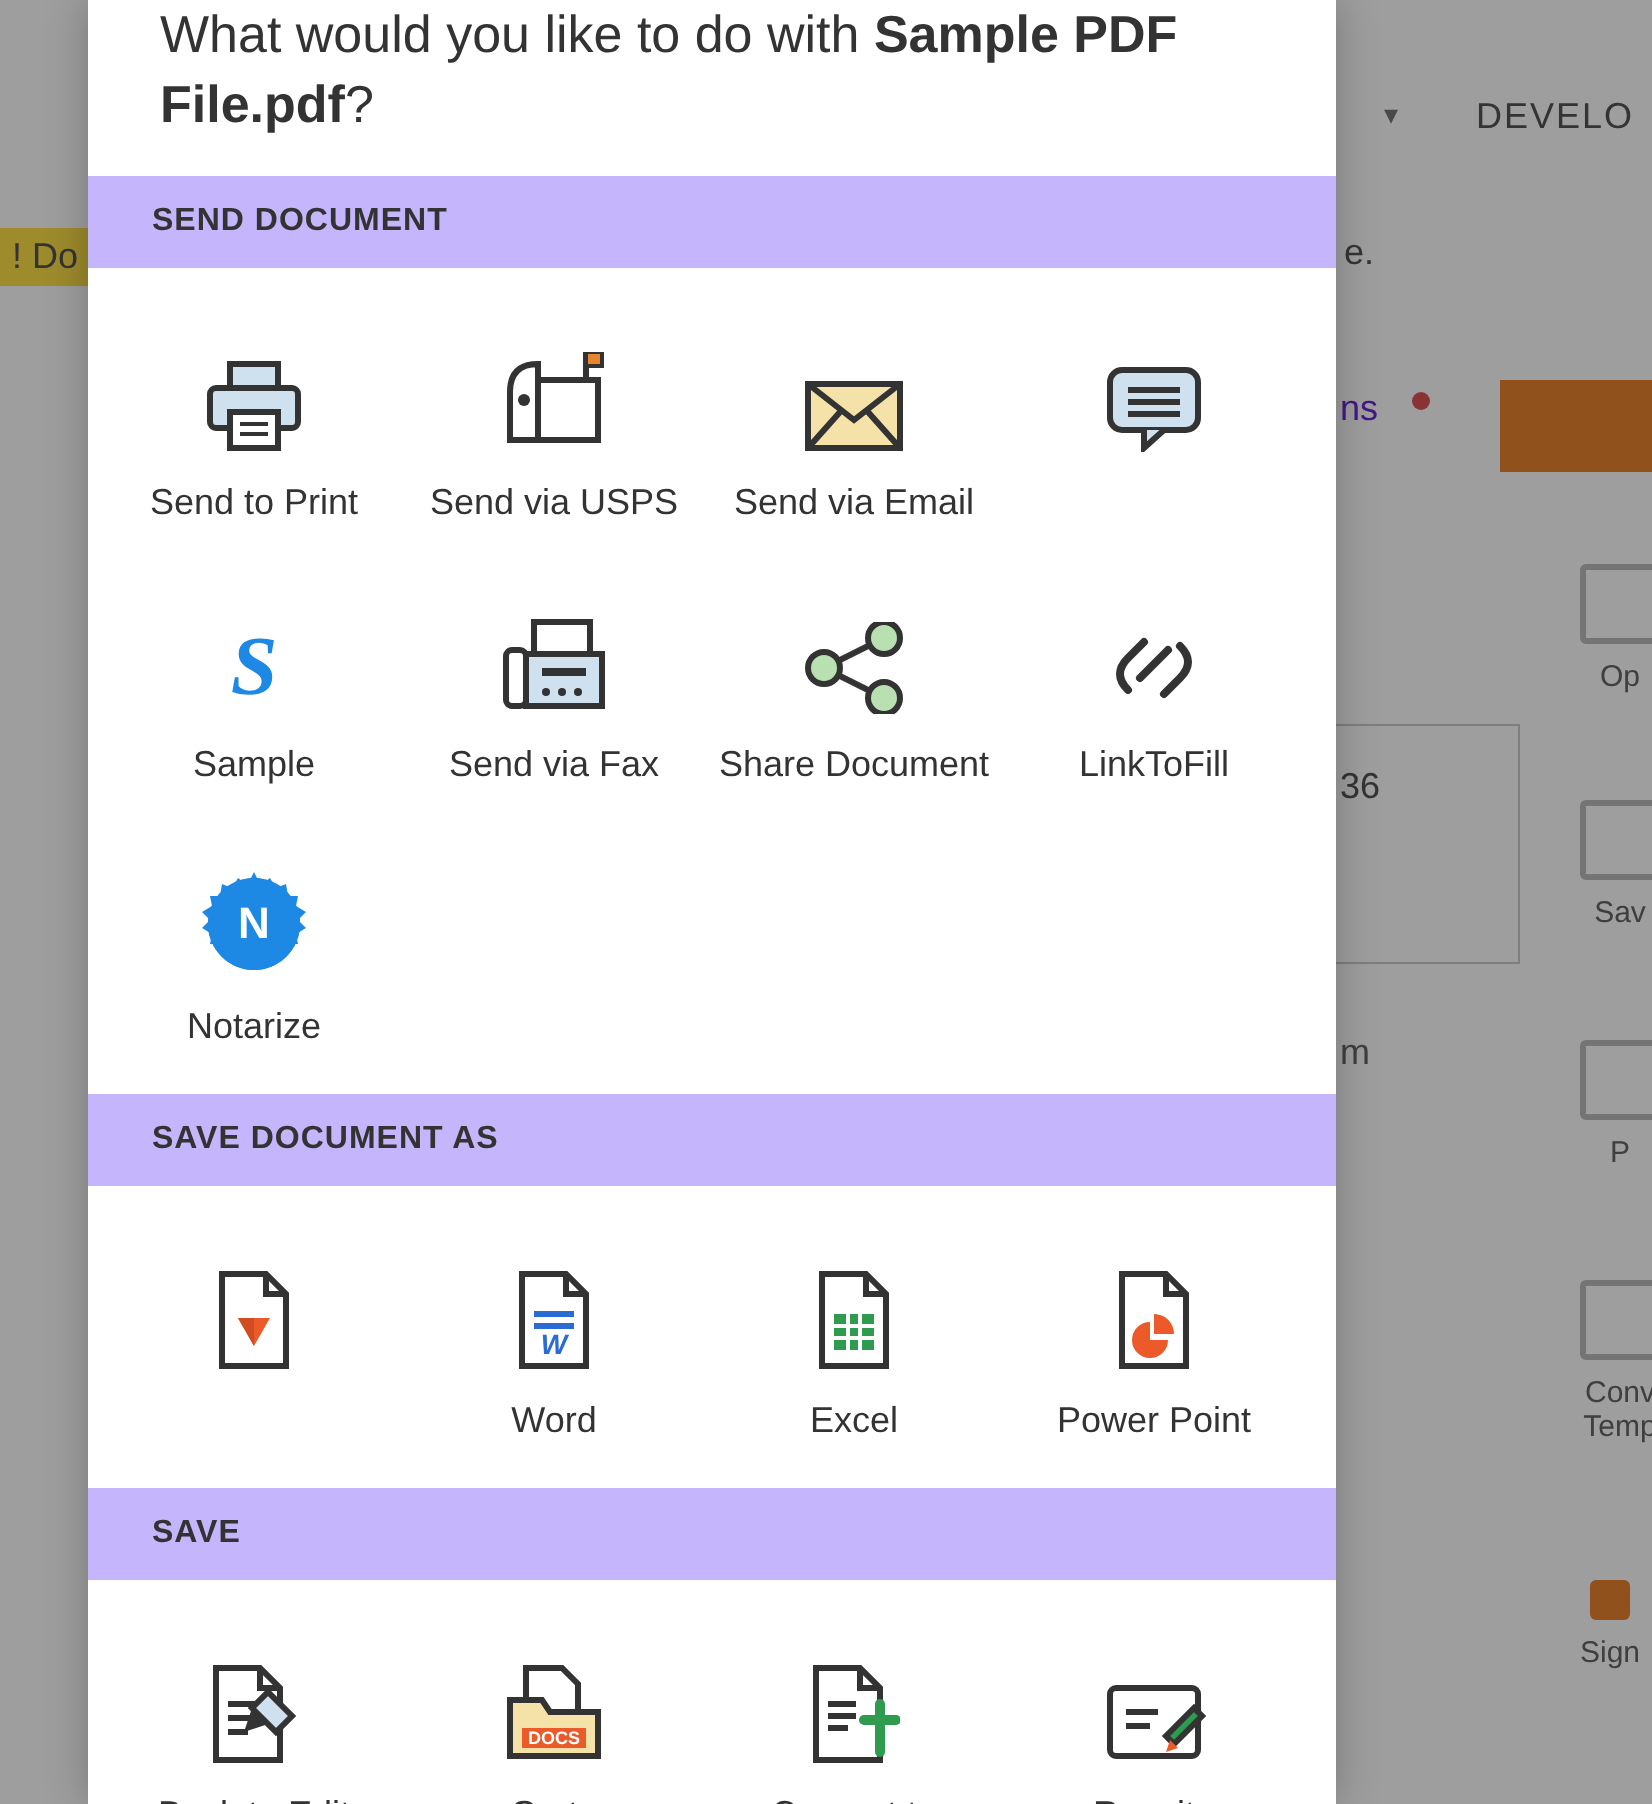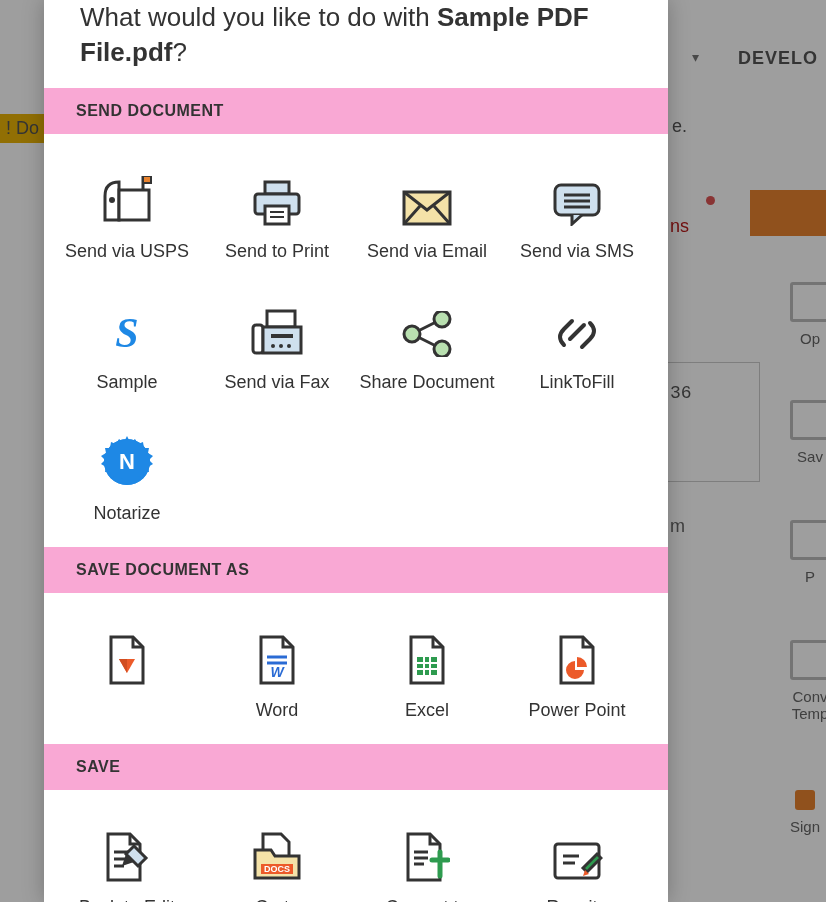--- a/index.html
+++ b/index.html
@@ -15,27 +15,27 @@
     position: absolute;
     inset: 0;
     background: rgba(0,0,0,0.38);
   }
   .bg-layer {
     position: absolute;
     inset: 0;
     color: #6b6b6b;
     font-size: 18px;
   }
-  .bg-top { position:absolute; top:48px; left:738px; font-weight:700; color:#555; letter-spacing:1px; }
+  .bg-top { position:absolute; top:48px; left:738px; font-weight:400; color:#555; letter-spacing:1px; }
   .bg-caret { position:absolute; top:49px; left:692px; color:#777; font-size:14px; }
-  .bg-dowload { position:absolute; top:114px; left:0; color:#555; background:#eab308; padding:4px 6px; }
+  .bg-dowload { position:absolute; top:114px; left:0; color:#555; background:#fde047; padding:4px 6px; }
   .bg-orange { position:absolute; top:190px; left:750px; width:80px; height:46px; background:#e8832f; }
   .bg-sidebaritem { position:absolute; left:790px; text-align:center; color:#666; font-size:15px; }
   .bg-sidebaritem .ico { width:40px; height:40px; border:3px solid #bbb; border-radius:3px; margin:0 auto 8px; background:#fff; }
-  .bg-36 { position:absolute; top:383px; left:670px; color:#555;font-family:Liberation Mono, monospace; }
+  .bg-36 { position:absolute; top:383px; left:670px; color:#555; }
   .bg-box { position:absolute; top:362px; left:640px; width:120px; height:120px; border:1px solid #ccc; }
   .bg-m1 { position:absolute; top:516px; left:670px; color:#666; }
   .bg-m2 { position:absolute; top:646px; left:632px; color:#666; }
 
   .modal {
     position: absolute;
     left: 44px;
     top: 0;
     width: 624px;
     height: 902px;
@@ -47,21 +47,21 @@
   .modal-title {
     padding: 0 36px 18px 36px;
     font-size: 26px;
     font-weight: 400;
     color: #333;
     line-height: 1.35;
   }
   .modal-title b { font-weight: 700; }
 
   .section-head {
-    background: #f9a8d4;
+    background: #c4b5fd;
     padding: 14px 32px;
     font-size: 16px;
     font-weight: 700;
     letter-spacing: 0.5px;
     color: #333;
   }
 
   .grid {
     display: flex;
     flex-wrap: wrap;
@@ -89,21 +89,21 @@
   svg { display:block; }
 </style>
 </head>
 <body>
 
 <div class="bg-layer">
   <div class="bg-caret">▾</div>
   <div class="bg-top">DEVELO</div>
   <div class="bg-dowload">! Do</div>
   <div style="position:absolute;top:116px;left:672px;color:#555;">e.</div>
-  <div style="position:absolute;top:216px;left:670px;color:#b91c1c;">ns</div>
+  <div style="position:absolute;top:194px;left:670px;color:#6d28d9;">ns</div>
   <div style="position:absolute;top:196px;left:706px;width:9px;height:9px;background:#d55;border-radius:50%;"></div>
   <div class="bg-orange"></div>
   <div class="bg-box"></div>
   <div class="bg-36">36</div>
   <div class="bg-m1">m</div>
   <div class="bg-m2">um</div>
 
   <div class="bg-sidebaritem" style="top:282px;">
     <div class="ico"></div>
     <span>Op</span>
@@ -133,66 +133,65 @@
 
   <div class="modal-title">
     <span>What would you like to do with </span><b>Sample PDF File.pdf</b><span>?</span>
   </div>
 
   <div class="section-head">SEND DOCUMENT</div>
   <div class="grid">
 
     <div class="cell">
       <div class="icon-wrap">
+        <svg width="52" height="46" viewBox="0 0 52 46">
+          <rect x="14" y="2" width="24" height="12" fill="#cfe0ee" stroke="#333" stroke-width="3"></rect>
+          <rect x="4" y="14" width="44" height="20" rx="3" fill="#cfe0ee" stroke="#333" stroke-width="3"></rect>
+          <rect x="14" y="26" width="24" height="18" fill="#fff" stroke="#333" stroke-width="3"></rect>
+          <line x1="19" y1="32" x2="33" y2="32" stroke="#333" stroke-width="2"></line>
+          <line x1="19" y1="37" x2="33" y2="37" stroke="#333" stroke-width="2"></line>
+        </svg>
+      </div>
+      <div class="label">Send to Print</div>
+    </div>
+
+    <div class="cell">
+      <div class="icon-wrap">
         <svg width="56" height="50" viewBox="0 0 56 50">
           <path d="M6 20 Q6 6 20 6 L20 44 L6 44 Z" fill="#fff" stroke="#333" stroke-width="3"></path>
           <rect x="20" y="14" width="30" height="30" fill="#fff" stroke="#333" stroke-width="3"></rect>
           <circle cx="13" cy="24" r="3" fill="#333"></circle>
           <line x1="44" y1="14" x2="44" y2="0" stroke="#333" stroke-width="3"></line>
           <path d="M44 0 L52 0 L52 7 L44 7 Z" fill="#e8832f" stroke="#333" stroke-width="2"></path>
         </svg>
       </div>
       <div class="label">Send via USPS</div>
     </div>
 
     <div class="cell">
       <div class="icon-wrap">
-        <svg width="52" height="46" viewBox="0 0 52 46">
-          <rect x="14" y="2" width="24" height="12" fill="#cfe0ee" stroke="#333" stroke-width="3"></rect>
-          <rect x="4" y="14" width="44" height="20" rx="3" fill="#cfe0ee" stroke="#333" stroke-width="3"></rect>
-          <rect x="14" y="26" width="24" height="18" fill="#fff" stroke="#333" stroke-width="3"></rect>
-          <line x1="19" y1="32" x2="33" y2="32" stroke="#333" stroke-width="2"></line>
-          <line x1="19" y1="37" x2="33" y2="37" stroke="#333" stroke-width="2"></line>
-        </svg>
-      </div>
-      <div class="label">Send to Print</div>
-    </div>
-
-    <div class="cell">
-      <div class="icon-wrap">
         <svg width="50" height="36" viewBox="0 0 50 36">
           <rect x="2" y="2" width="46" height="32" fill="#f4e2a8" stroke="#333" stroke-width="3"></rect>
           <path d="M2 2 L25 20 L48 2" fill="none" stroke="#333" stroke-width="3"></path>
           <path d="M2 34 L18 16 M48 34 L32 16" stroke="#333" stroke-width="3"></path>
         </svg>
       </div>
       <div class="label">Send via Email</div>
     </div>
 
     <div class="cell">
       <div class="icon-wrap">
         <svg width="50" height="44" viewBox="0 0 50 44">
           <rect x="3" y="3" width="44" height="30" rx="6" fill="#cfe0ee" stroke="#333" stroke-width="3"></rect>
           <path d="M20 33 L20 42 L30 33" fill="#cfe0ee" stroke="#333" stroke-width="3"></path>
           <line x1="12" y1="13" x2="38" y2="13" stroke="#333" stroke-width="3"></line>
           <line x1="12" y1="19" x2="38" y2="19" stroke="#333" stroke-width="3"></line>
           <line x1="12" y1="25" x2="38" y2="25" stroke="#333" stroke-width="3"></line>
         </svg>
       </div>
-      <div class="label">Send via SMS</div>
     </div>
 
     <div class="cell">
       <div class="icon-wrap">
         <svg width="46" height="46" viewBox="0 0 46 46">
           <text x="23" y="36" font-size="42" font-family="Georgia, serif" font-style="italic" font-weight="bold" fill="#1e88e5" text-anchor="middle">S</text>
         </svg>
       </div>
       <div class="label">Sample</div>
     </div>

